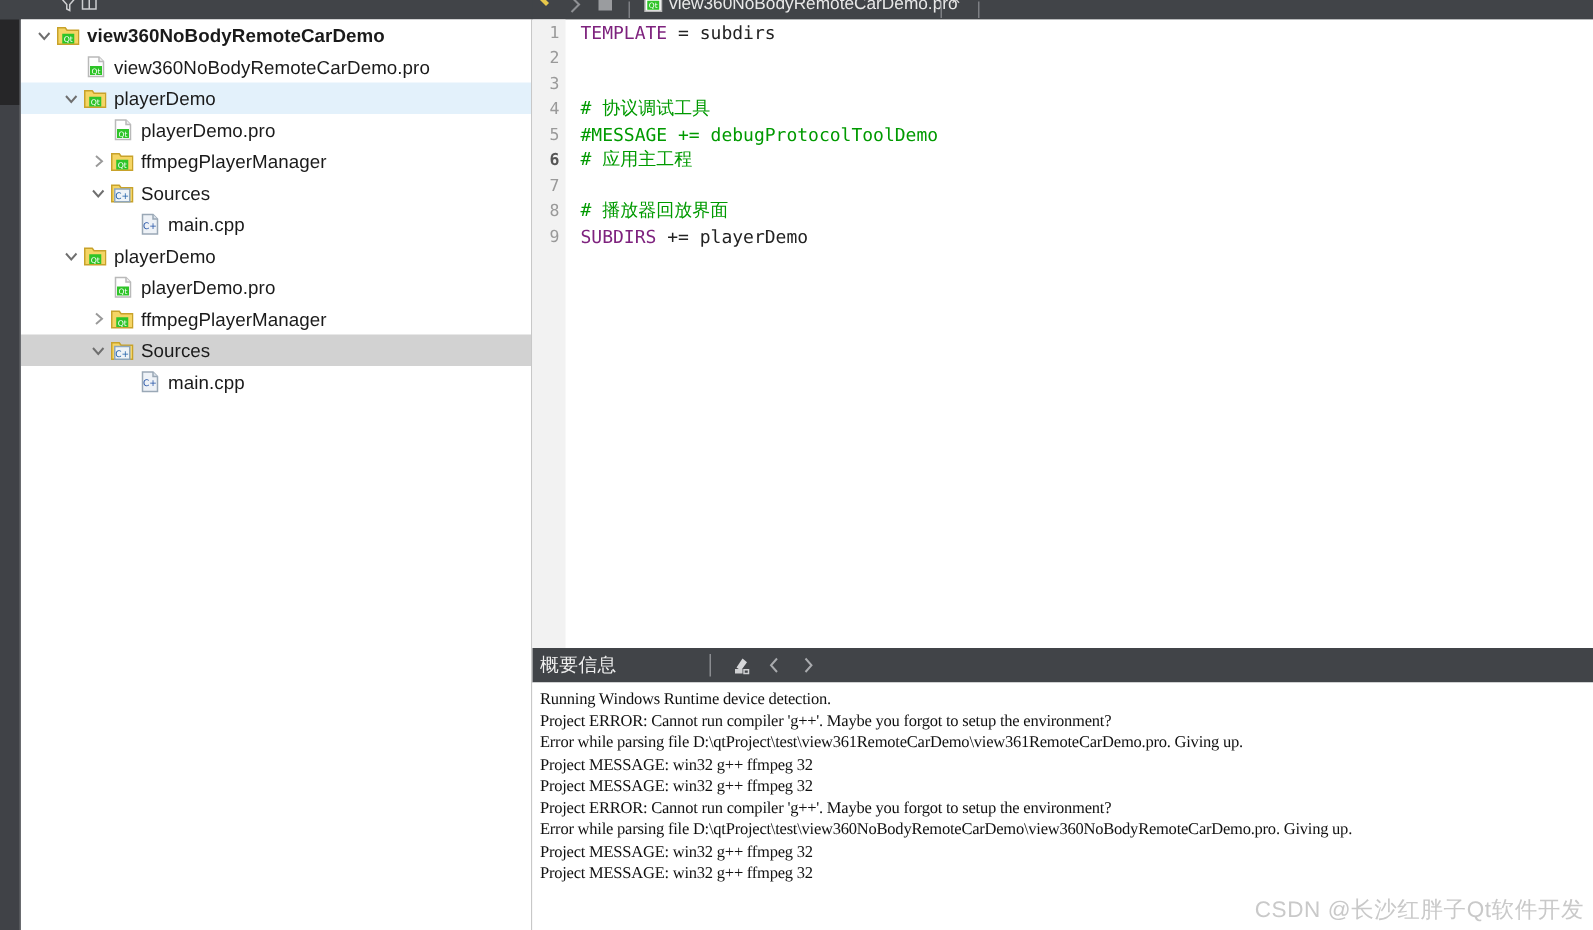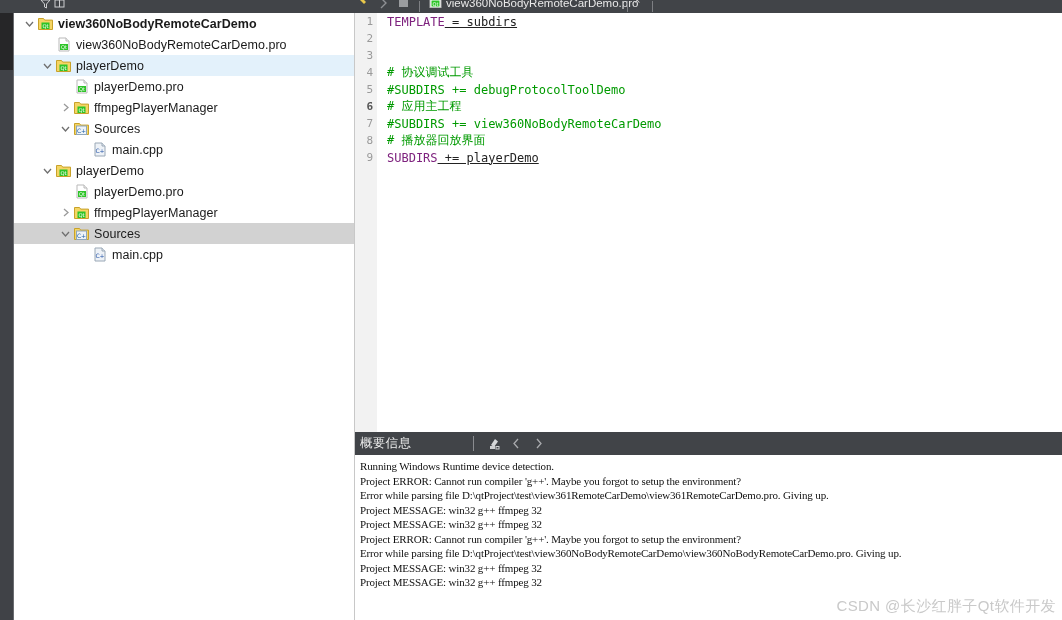--- a/index.html
+++ b/index.html
@@ -83,21 +83,21 @@
   .cline { height: 17px; display: flex; align-items: center; white-space: pre; }
   .lno {
     width: 22px; min-width: 22px; text-align: right;
     padding-right: 4px;
     color: #9a9a9a; font-size: 11px;
     font-family: "DejaVu Sans Mono", monospace;
   }
   .lno.cur { color: #555; font-weight: bold; }
   .ctext { padding-left: 10px; }
   .k-kw  { color: #7e227e; }
-  .k-txt { color: #222222; text-decoration: underline; }
+  .k-txt { color: #222222; }
   .k-cmt { color: #009a00; }
 
   
   .vsplit {
     position: absolute; left: 354px; top: 13px; width: 1px; height: 607px;
     background: #c8c8c8;
   }
 
   
   .outpane {
@@ -390,23 +390,23 @@
     <span class="tabsep" style="left:297px;"></span>
   </div>
 
   <div class="editor-wrap">
     <div class="gutter-bg"></div>
     <div class="codelines" id="code-lines">
         <div class="cline"><span class="lno">1</span><span class="ctext"><span class="k-kw">TEMPLATE</span><span class="k-txt"> = subdirs</span></span></div>
         <div class="cline"><span class="lno">2</span><span class="ctext"><span class="k-txt"></span></span></div>
         <div class="cline"><span class="lno">3</span><span class="ctext"><span class="k-txt"></span></span></div>
         <div class="cline"><span class="lno">4</span><span class="ctext"><span class="k-cmt"># 协议调试工具</span></span></div>
-        <div class="cline"><span class="lno">5</span><span class="ctext"><span class="k-cmt">#SUBDIRS += debugProtocolToolDemo</span></span></div>
+        <div class="cline"><span class="lno">5</span><span class="ctext"><span class="k-cmt">#MESSAGE += debugProtocolToolDemo</span></span></div>
         <div class="cline"><span class="lno cur">6</span><span class="ctext"><span class="k-cmt"># 应用主工程</span></span></div>
-        <div class="cline"><span class="lno">7</span><span class="ctext"><span class="k-cmt">#SUBDIRS += view360NoBodyRemoteCarDemo</span></span></div>
+        <div class="cline"><span class="lno">7</span></div>
         <div class="cline"><span class="lno">8</span><span class="ctext"><span class="k-cmt"># 播放器回放界面</span></span></div>
         <div class="cline"><span class="lno">9</span><span class="ctext"><span class="k-kw">SUBDIRS</span><span class="k-txt"> += playerDemo</span></span></div>
       </div>
   </div>
 
   <div class="outpane">
     <div class="outhead">
       <span class="outhead-title">概要信息</span>
       <span class="outhead-sep"></span>
       <span class="hbtn">

